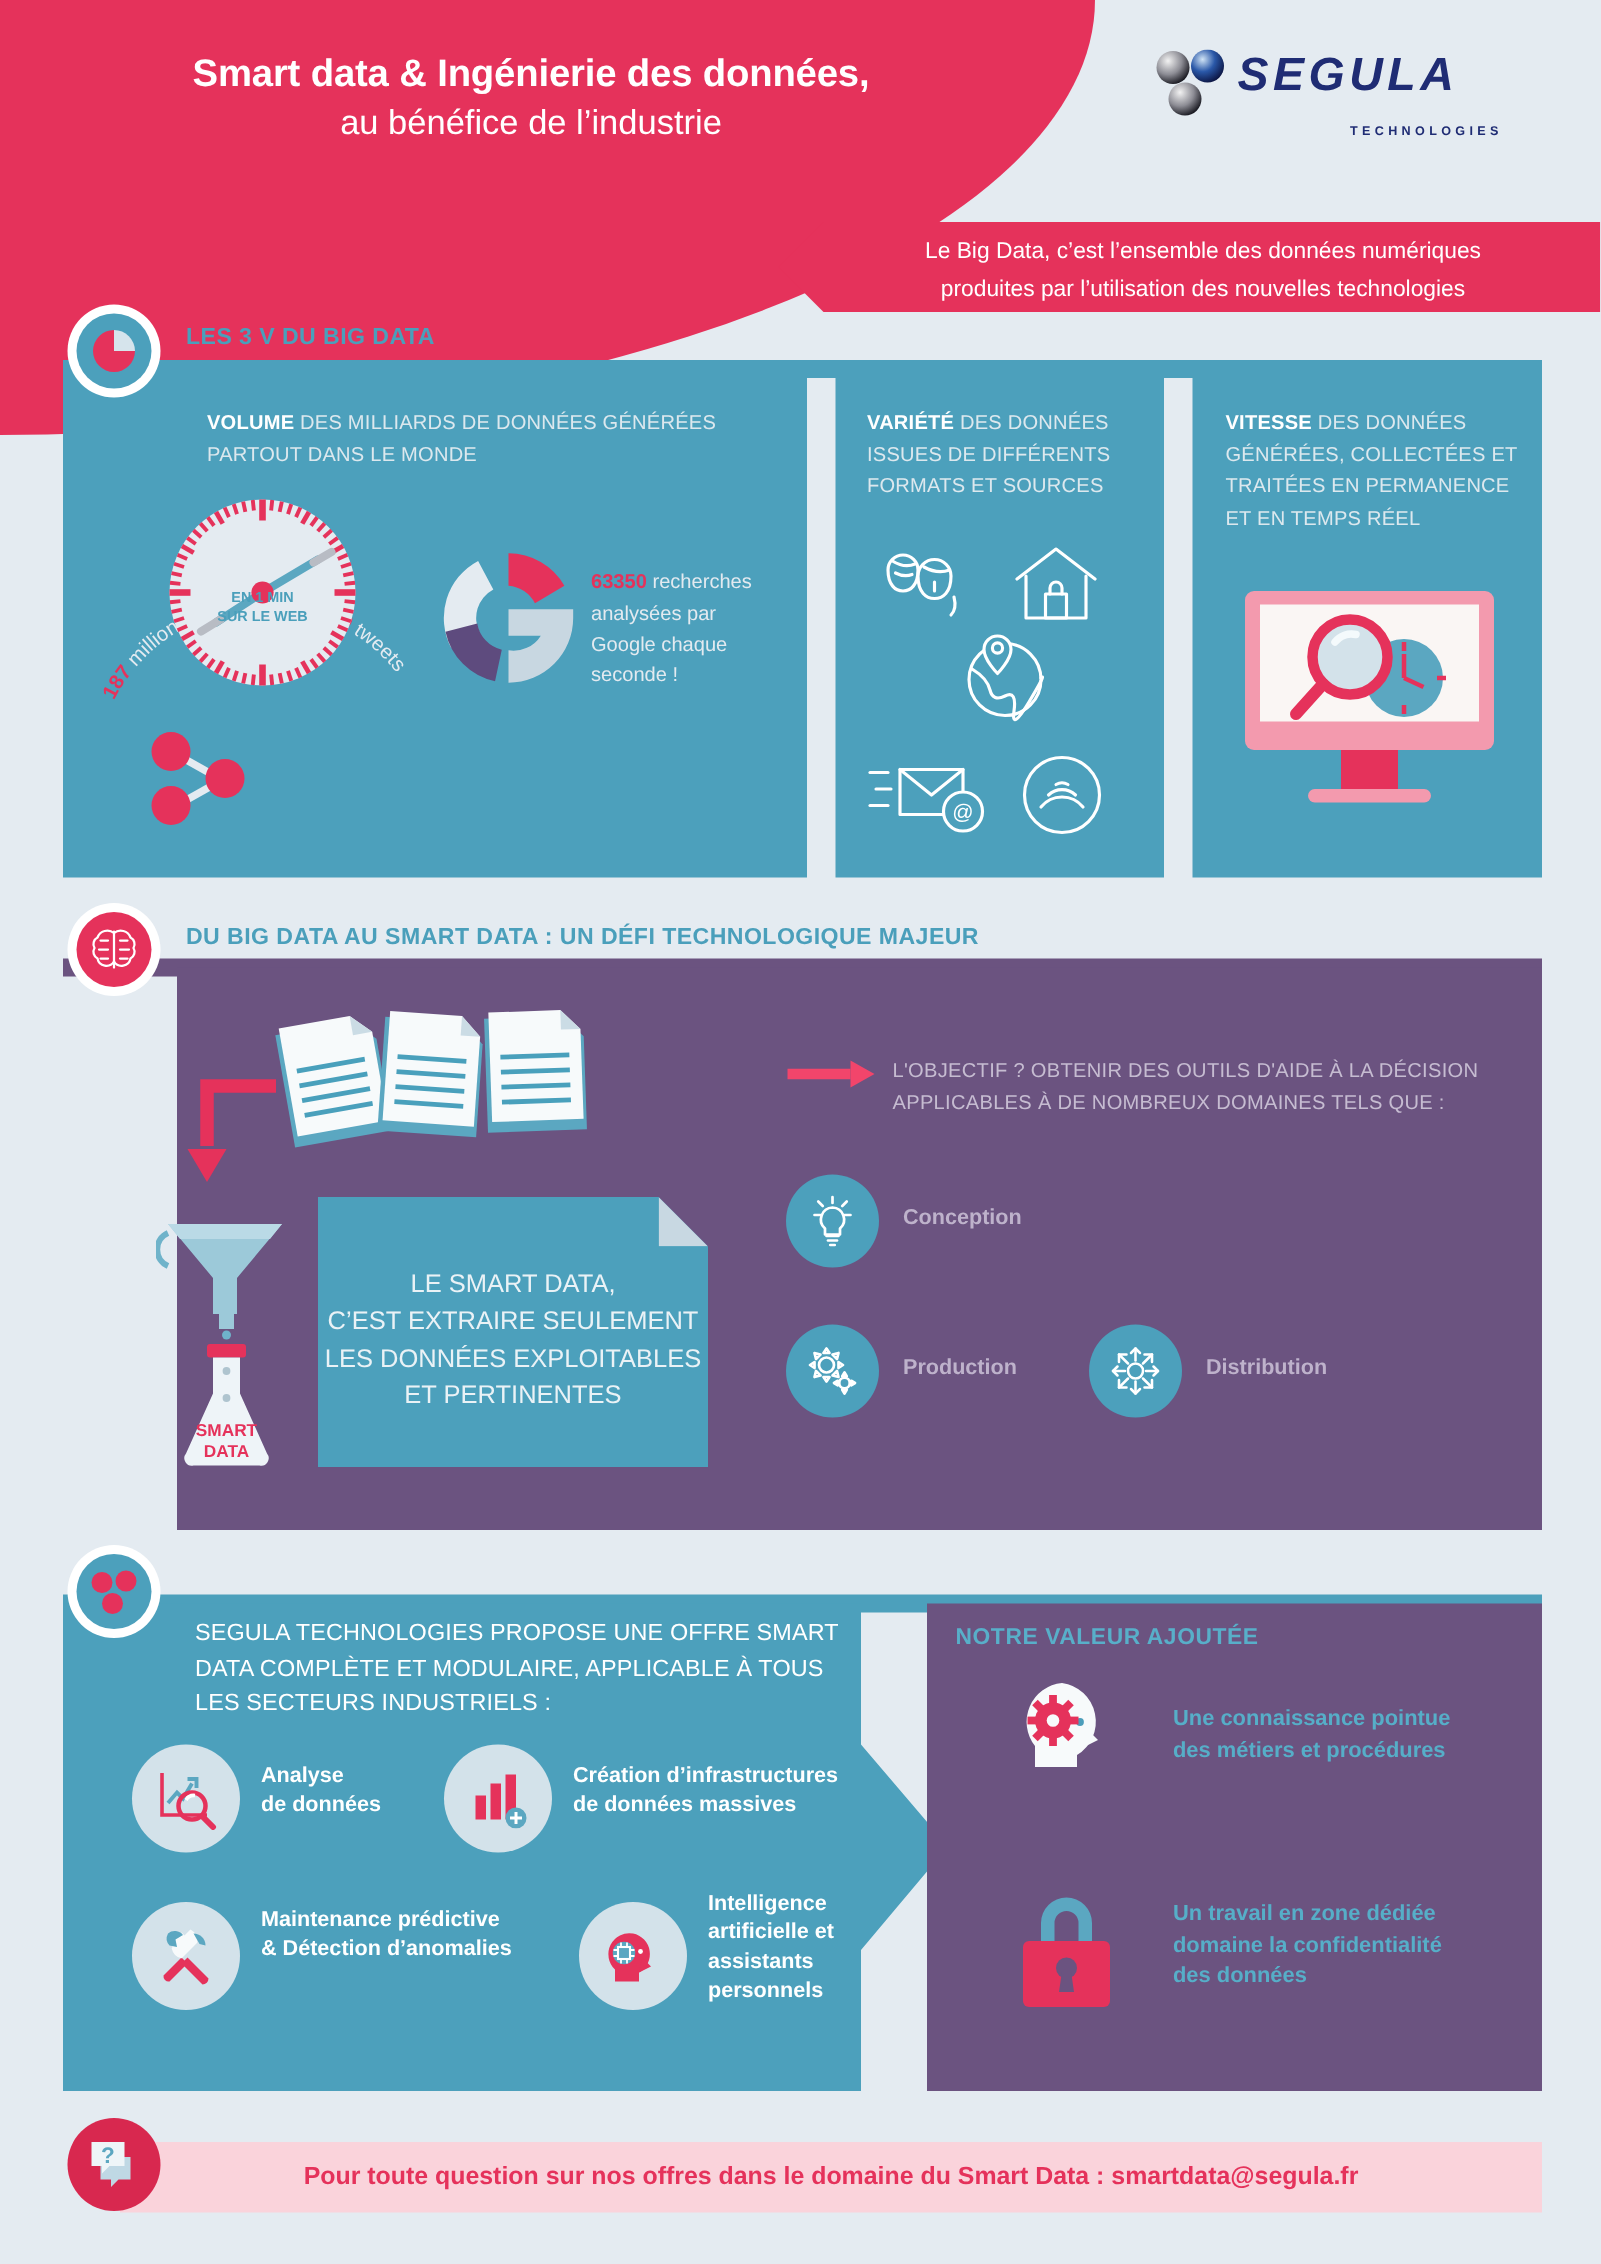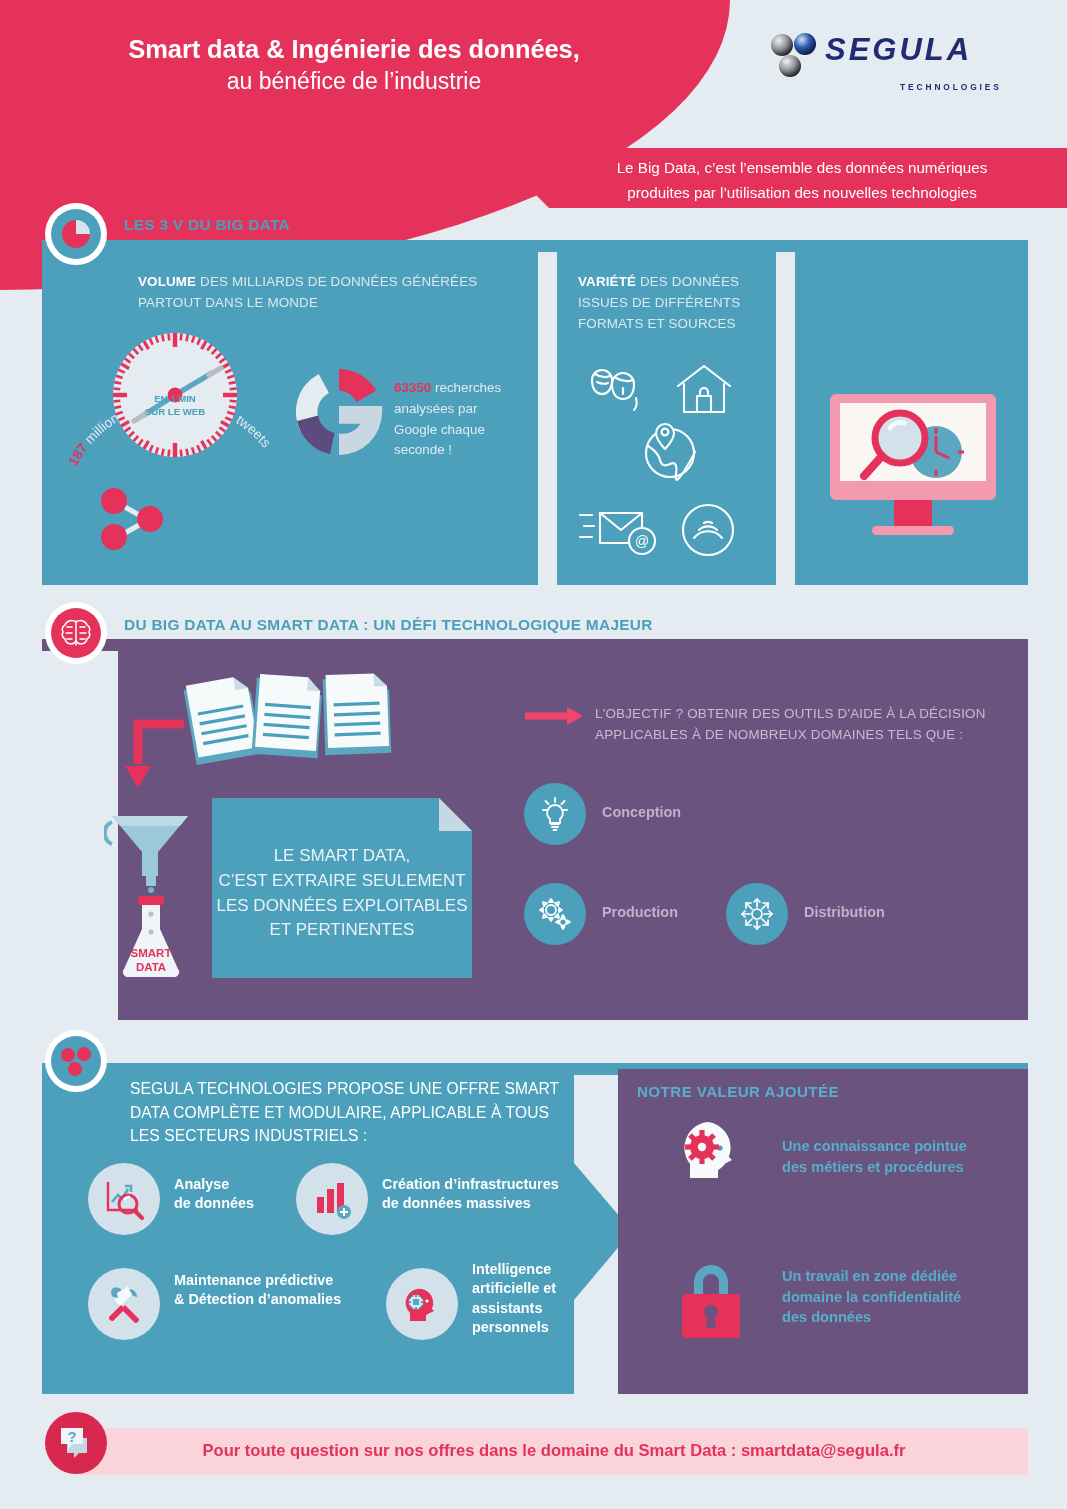--- a/index.html
+++ b/index.html
@@ -344,20 +344,23 @@
     </g>
     <g class="ico-line">
       <circle cx="130" cy="172" r="25"></circle>
       <path d="M116 180 a18 18 0 0 1 28 0"></path>
       <path d="M121 172 a13 13 0 0 1 18 0"></path>
       <path d="M126 165 a8 8 0 0 1 8 0"></path>
     </g>
   </svg>
 
   <div class="panel-blue p3"></div>
+  <div class="v-head" style="left:817px; top:271px; width:200px;">
+    <b>VITESSE</b><span> DES DONNÉES GÉNÉRÉES, COLLECTÉES ET TRAITÉES EN PERMANENCE ET EN TEMPS RÉEL</span>
+  </div>
   <div class="monitor">
     <svg width="170" height="160" viewBox="0 0 170 160">
       <rect x="2" y="2" width="166" height="106" rx="6" fill="#F39AAE"></rect>
       <rect x="12" y="11" width="146" height="78" fill="#FAF6F4"></rect>
       <rect x="66" y="108" width="38" height="28" fill="#E5325B"></rect>
       <rect x="44" y="134" width="82" height="9" rx="4.5" fill="#F39AAE"></rect>
       <circle cx="108" cy="60" r="26" fill="#5BA7C1"></circle>
       <line x1="108" y1="60" x2="108" y2="44" stroke="#E5325B" stroke-width="3"></line>
       <line x1="108" y1="60" x2="121" y2="66" stroke="#E5325B" stroke-width="3"></line>
       <line x1="108" y1="36" x2="108" y2="42" stroke="#E5325B" stroke-width="3"></line>

